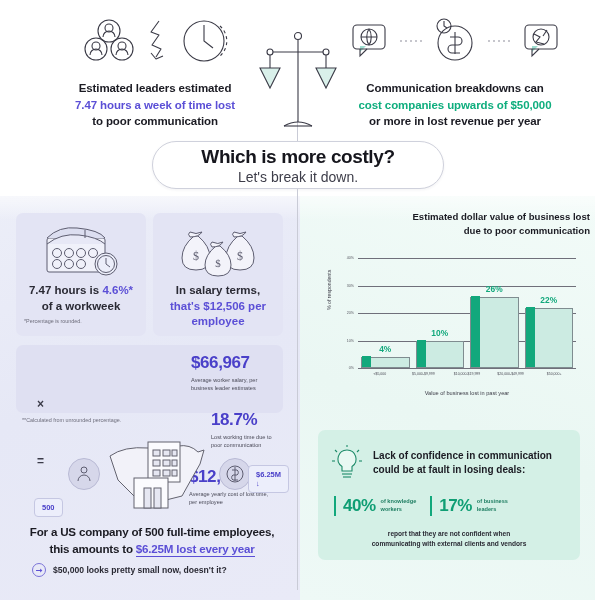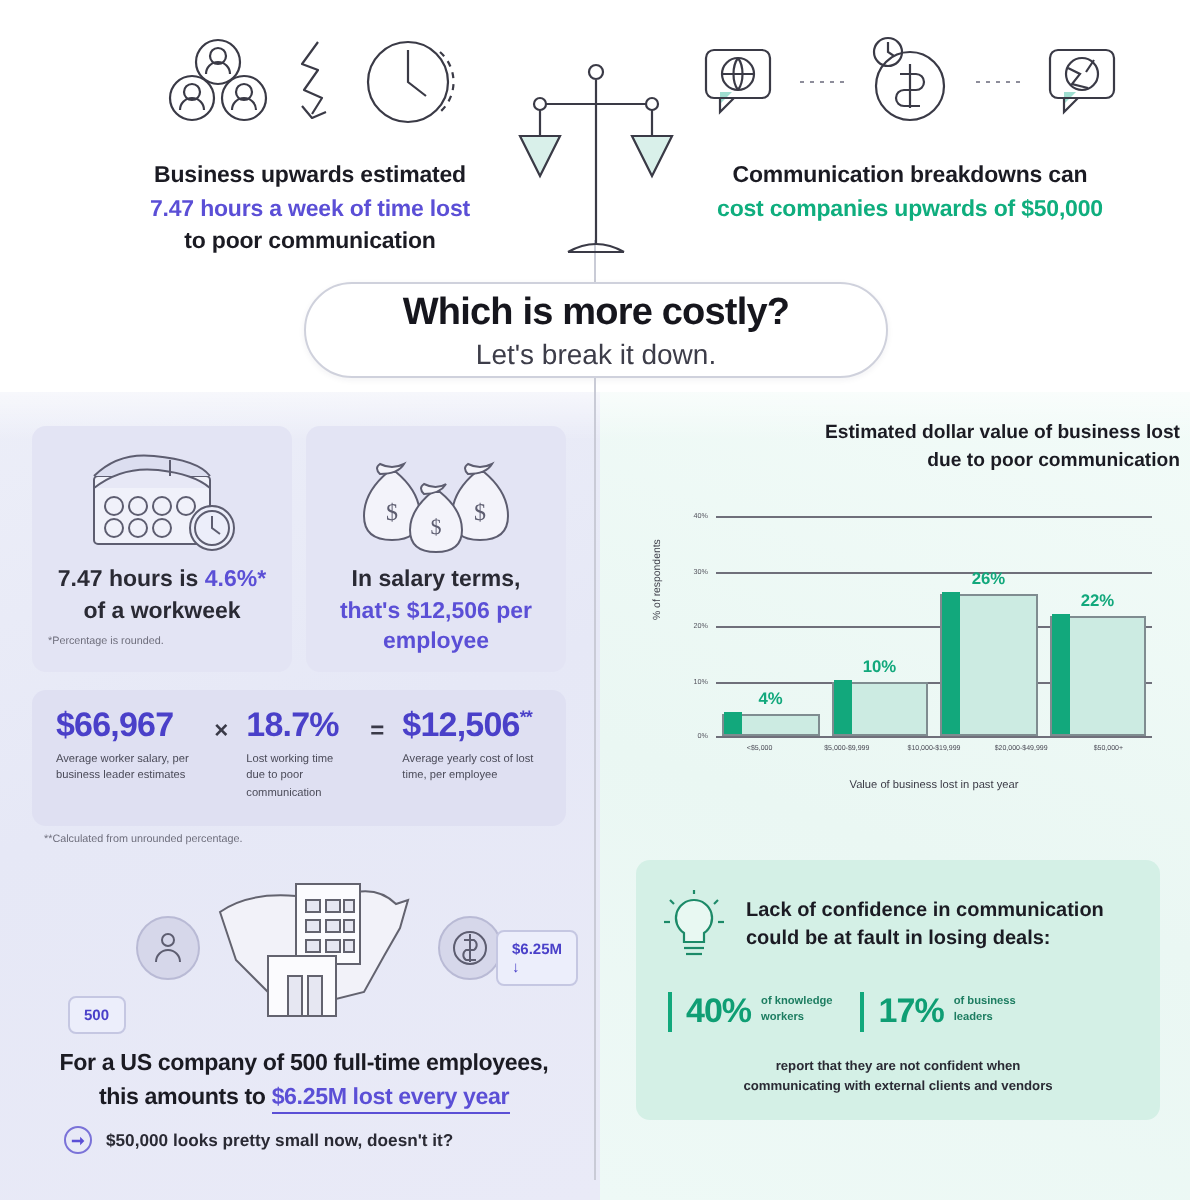--- a/index.html
+++ b/index.html
@@ -67,21 +67,21 @@
   .card-eq { left: 16px; top: 345px; width: 267px; height: 68px; background:#dfe0f2; }
 
   .card-icon { height: 62px; display:flex; align-items:center; justify-content:center; margin-top:6px; }
   .card-txt {
     font-size: 11.5px; font-weight: bold; line-height: 1.35;
     text-align: center; color: #2a2a34; padding: 0 6px; margin-top: 2px;
   }
   .footnote { font-size: 5.4px; color: #6e6e7c; margin-top: 4px; padding-left: 8px; }
   .footnote-eq { position:absolute; left: 22px; top: 417px; font-size: 5.4px; color:#6e6e7c; }
 
-  .eq-row { display:flex; align-items:flex-start; height:100%; padding: 9px 10px 0 12px; }
+  .eq-row { display:flex; align-items:flex-end; height:100%; padding: 9px 10px 0 12px; flex-direction: column; }
   .eq-col { display:flex; flex-direction:column; }
   .eq-big { font-size: 17px; font-weight: bold; color:#4a40c9; letter-spacing:-0.4px; line-height:1; }
   .eq-big sup { font-size: 9px; }
   .eq-desc { font-size: 5.6px; color:#4b4b59; line-height:1.5; margin-top:5px; }
   .eq-op { font-size: 12px; font-weight:bold; color:#3a3a48; align-self:flex-start; margin-top:4px; padding: 0 9px; }
 
   
   .map-row { position:absolute; left: 16px; top: 432px; width: 272px; height: 82px; }
   .chip {
     position:absolute; background:#eceefb; border:1px solid #c5c7e2; border-radius:4px;
@@ -199,21 +199,21 @@
         <svg width="50" height="50" viewBox="0 0 50 50">
           <g fill="none" stroke="#3a3a46" stroke-width="1.1">
             <circle cx="24" cy="25" r="20"></circle>
             <path d="M40 10a20 20 0 0 1 0 30" stroke-dasharray="3 3"></path>
             <path d="M24 9 L24 25 L33 32"></path>
           </g>
         </svg>
       </span>
     </div>
     <div class="hdr-text">
-      <div>Business upwards estimated</div>
+      <div>Estimated leaders estimated</div>
       <div class="hl-purple">7.47 hours a week of time lost</div>
       <div>to poor communication</div>
     </div>
   </div>
 
   <div class="hdr hdr-right">
     <div class="hdr-icons">
       <span>
         <svg width="46" height="46" viewBox="0 0 46 46">
           <path d="M14 28 L14 34 L20 28 Z" fill="#9fded0" stroke="none"></path>
@@ -253,20 +253,21 @@
             <path d="M14 31 L14 38 L21 31"></path>
             <circle cx="23" cy="19" r="8"></circle>
             <path d="M16 16l6 3-4 5 8 2M29 12l-4 6"></path>
           </g>
         </svg>
       </span>
     </div>
     <div class="hdr-text">
       <div>Communication breakdowns can</div>
       <div class="hl-green">cost companies upwards of $50,000</div>
+      <div>or more in lost revenue per year</div>
     </div>
   </div>
 
   <div class="scales">
     <svg width="80" height="105" viewBox="0 0 80 105">
       <g fill="none" stroke="#3a3a46" stroke-width="1.1">
         <circle cx="40" cy="6" r="3.5" fill="#fff"></circle>
         <line x1="40" y1="10" x2="40" y2="92"></line>
         <line x1="12" y1="22" x2="68" y2="22"></line>
         <circle cx="12" cy="22" r="3" fill="#fff"></circle>

